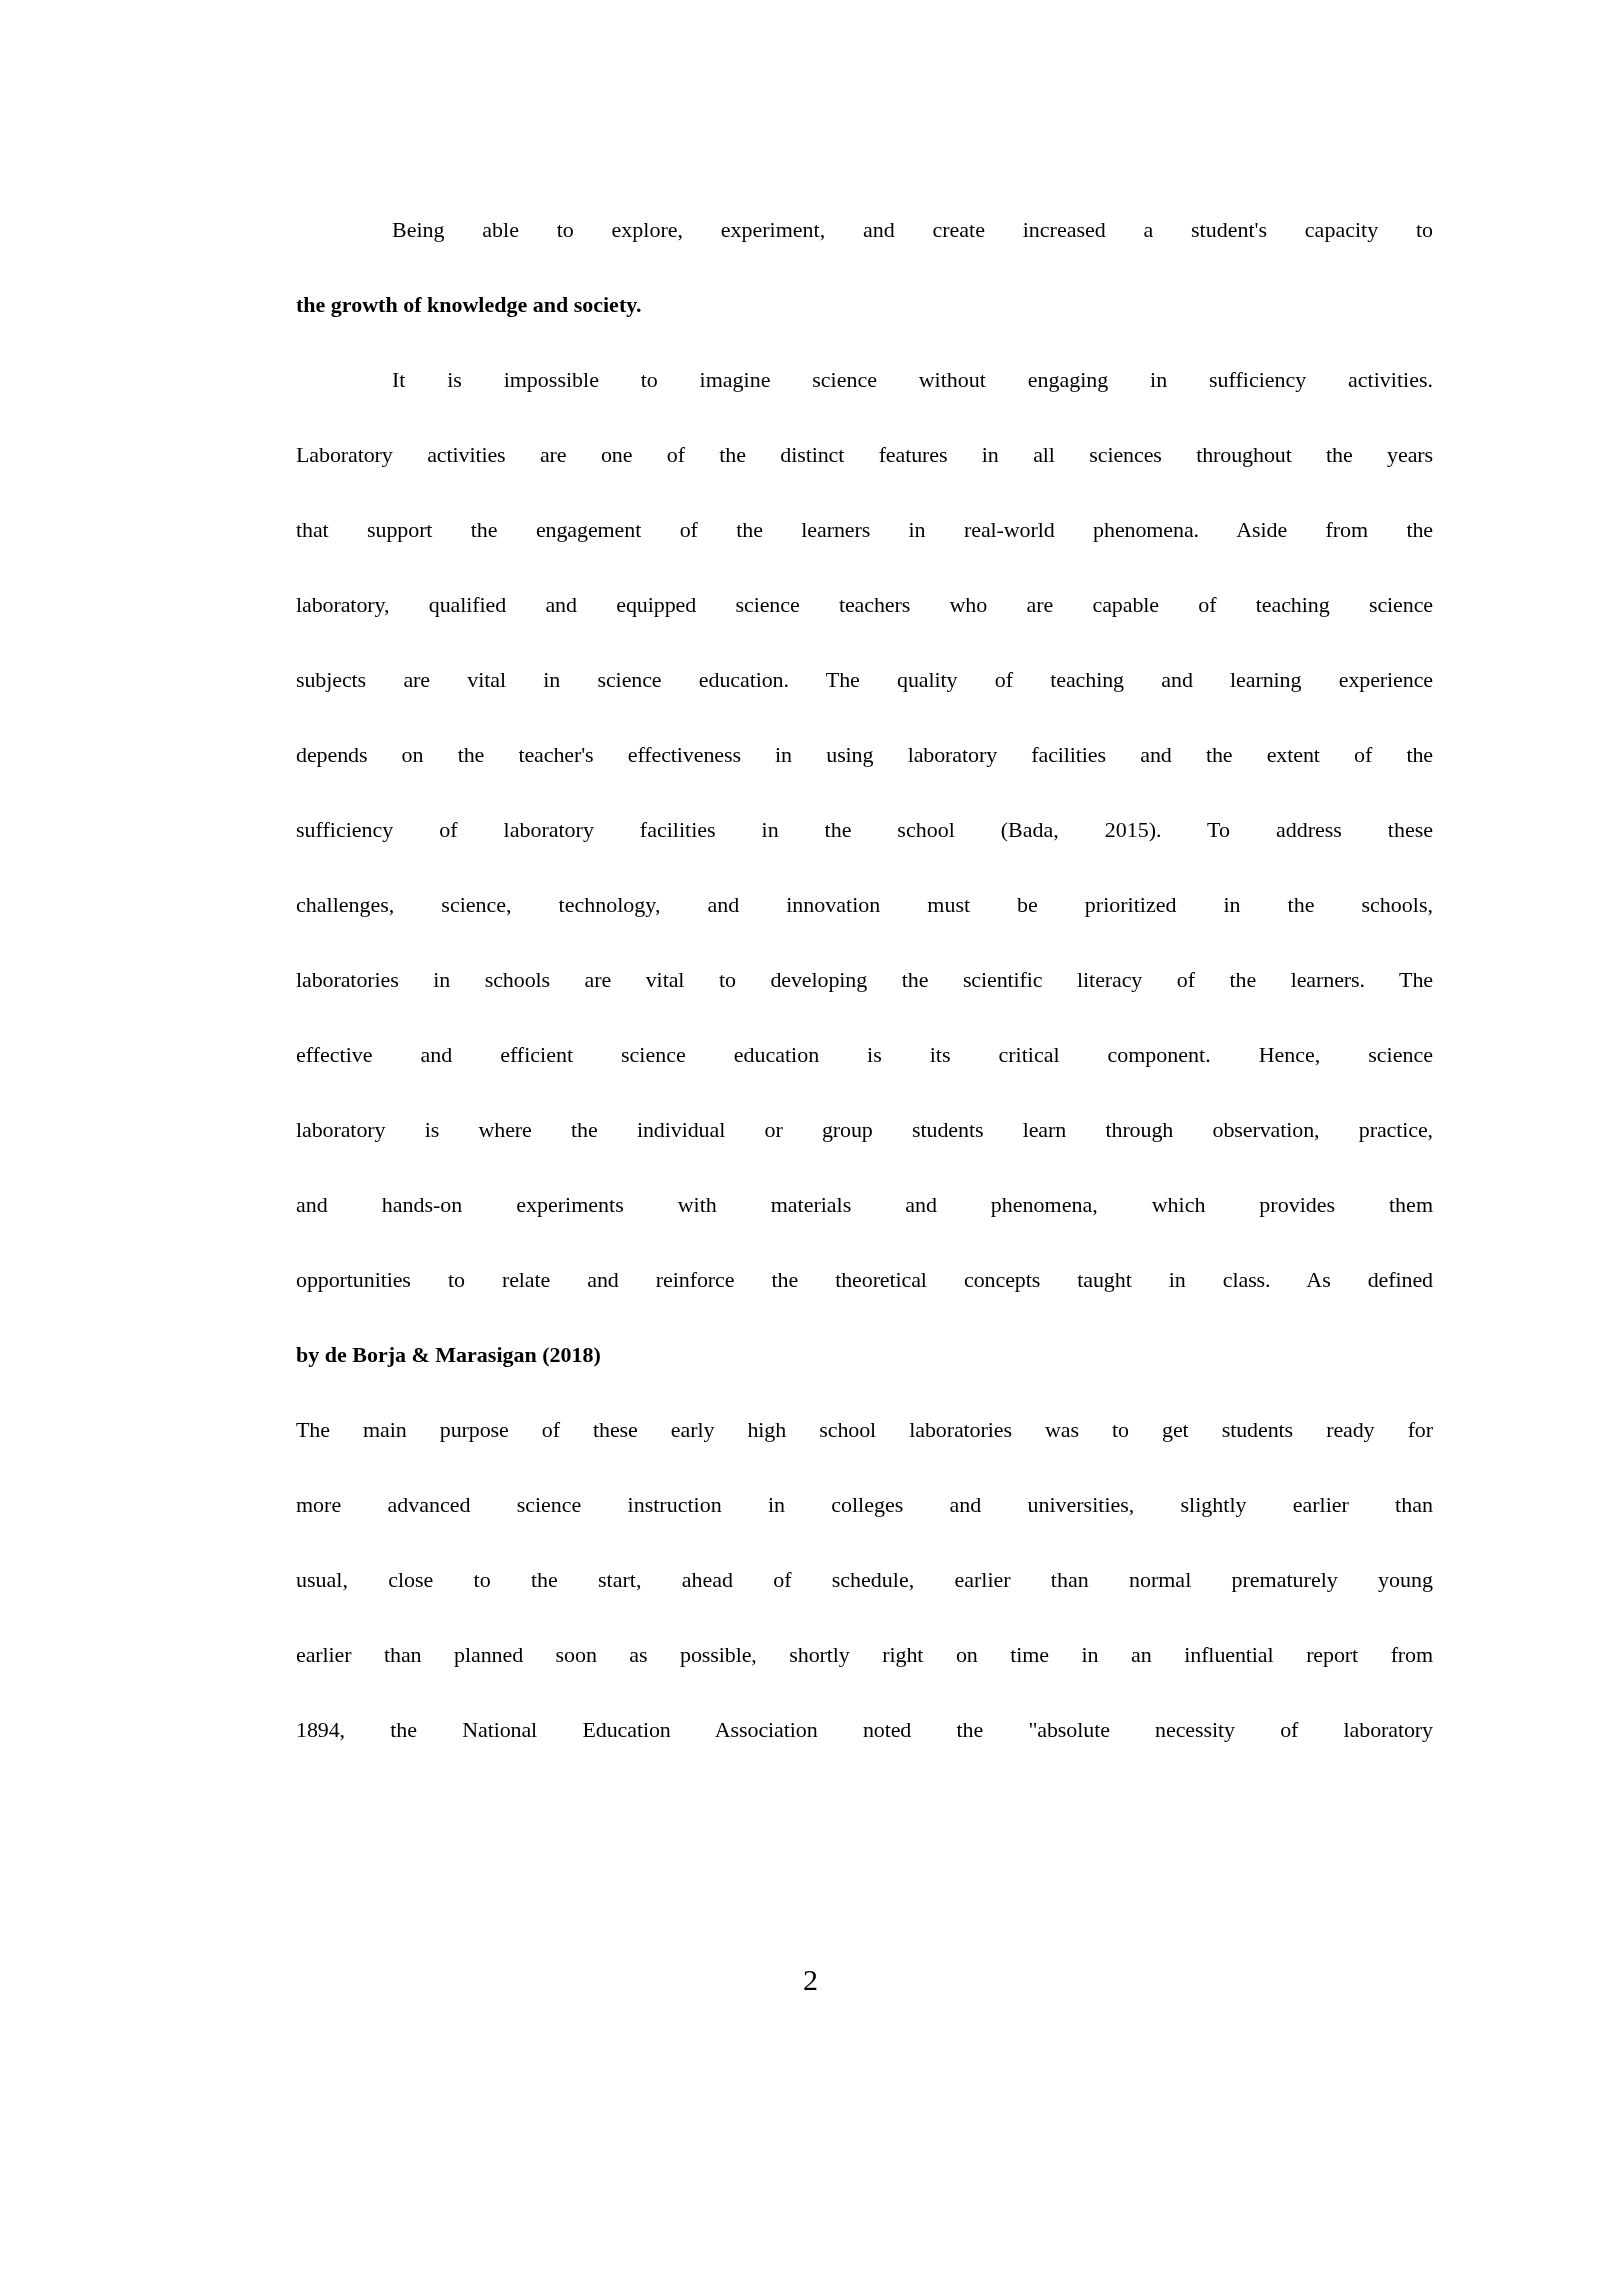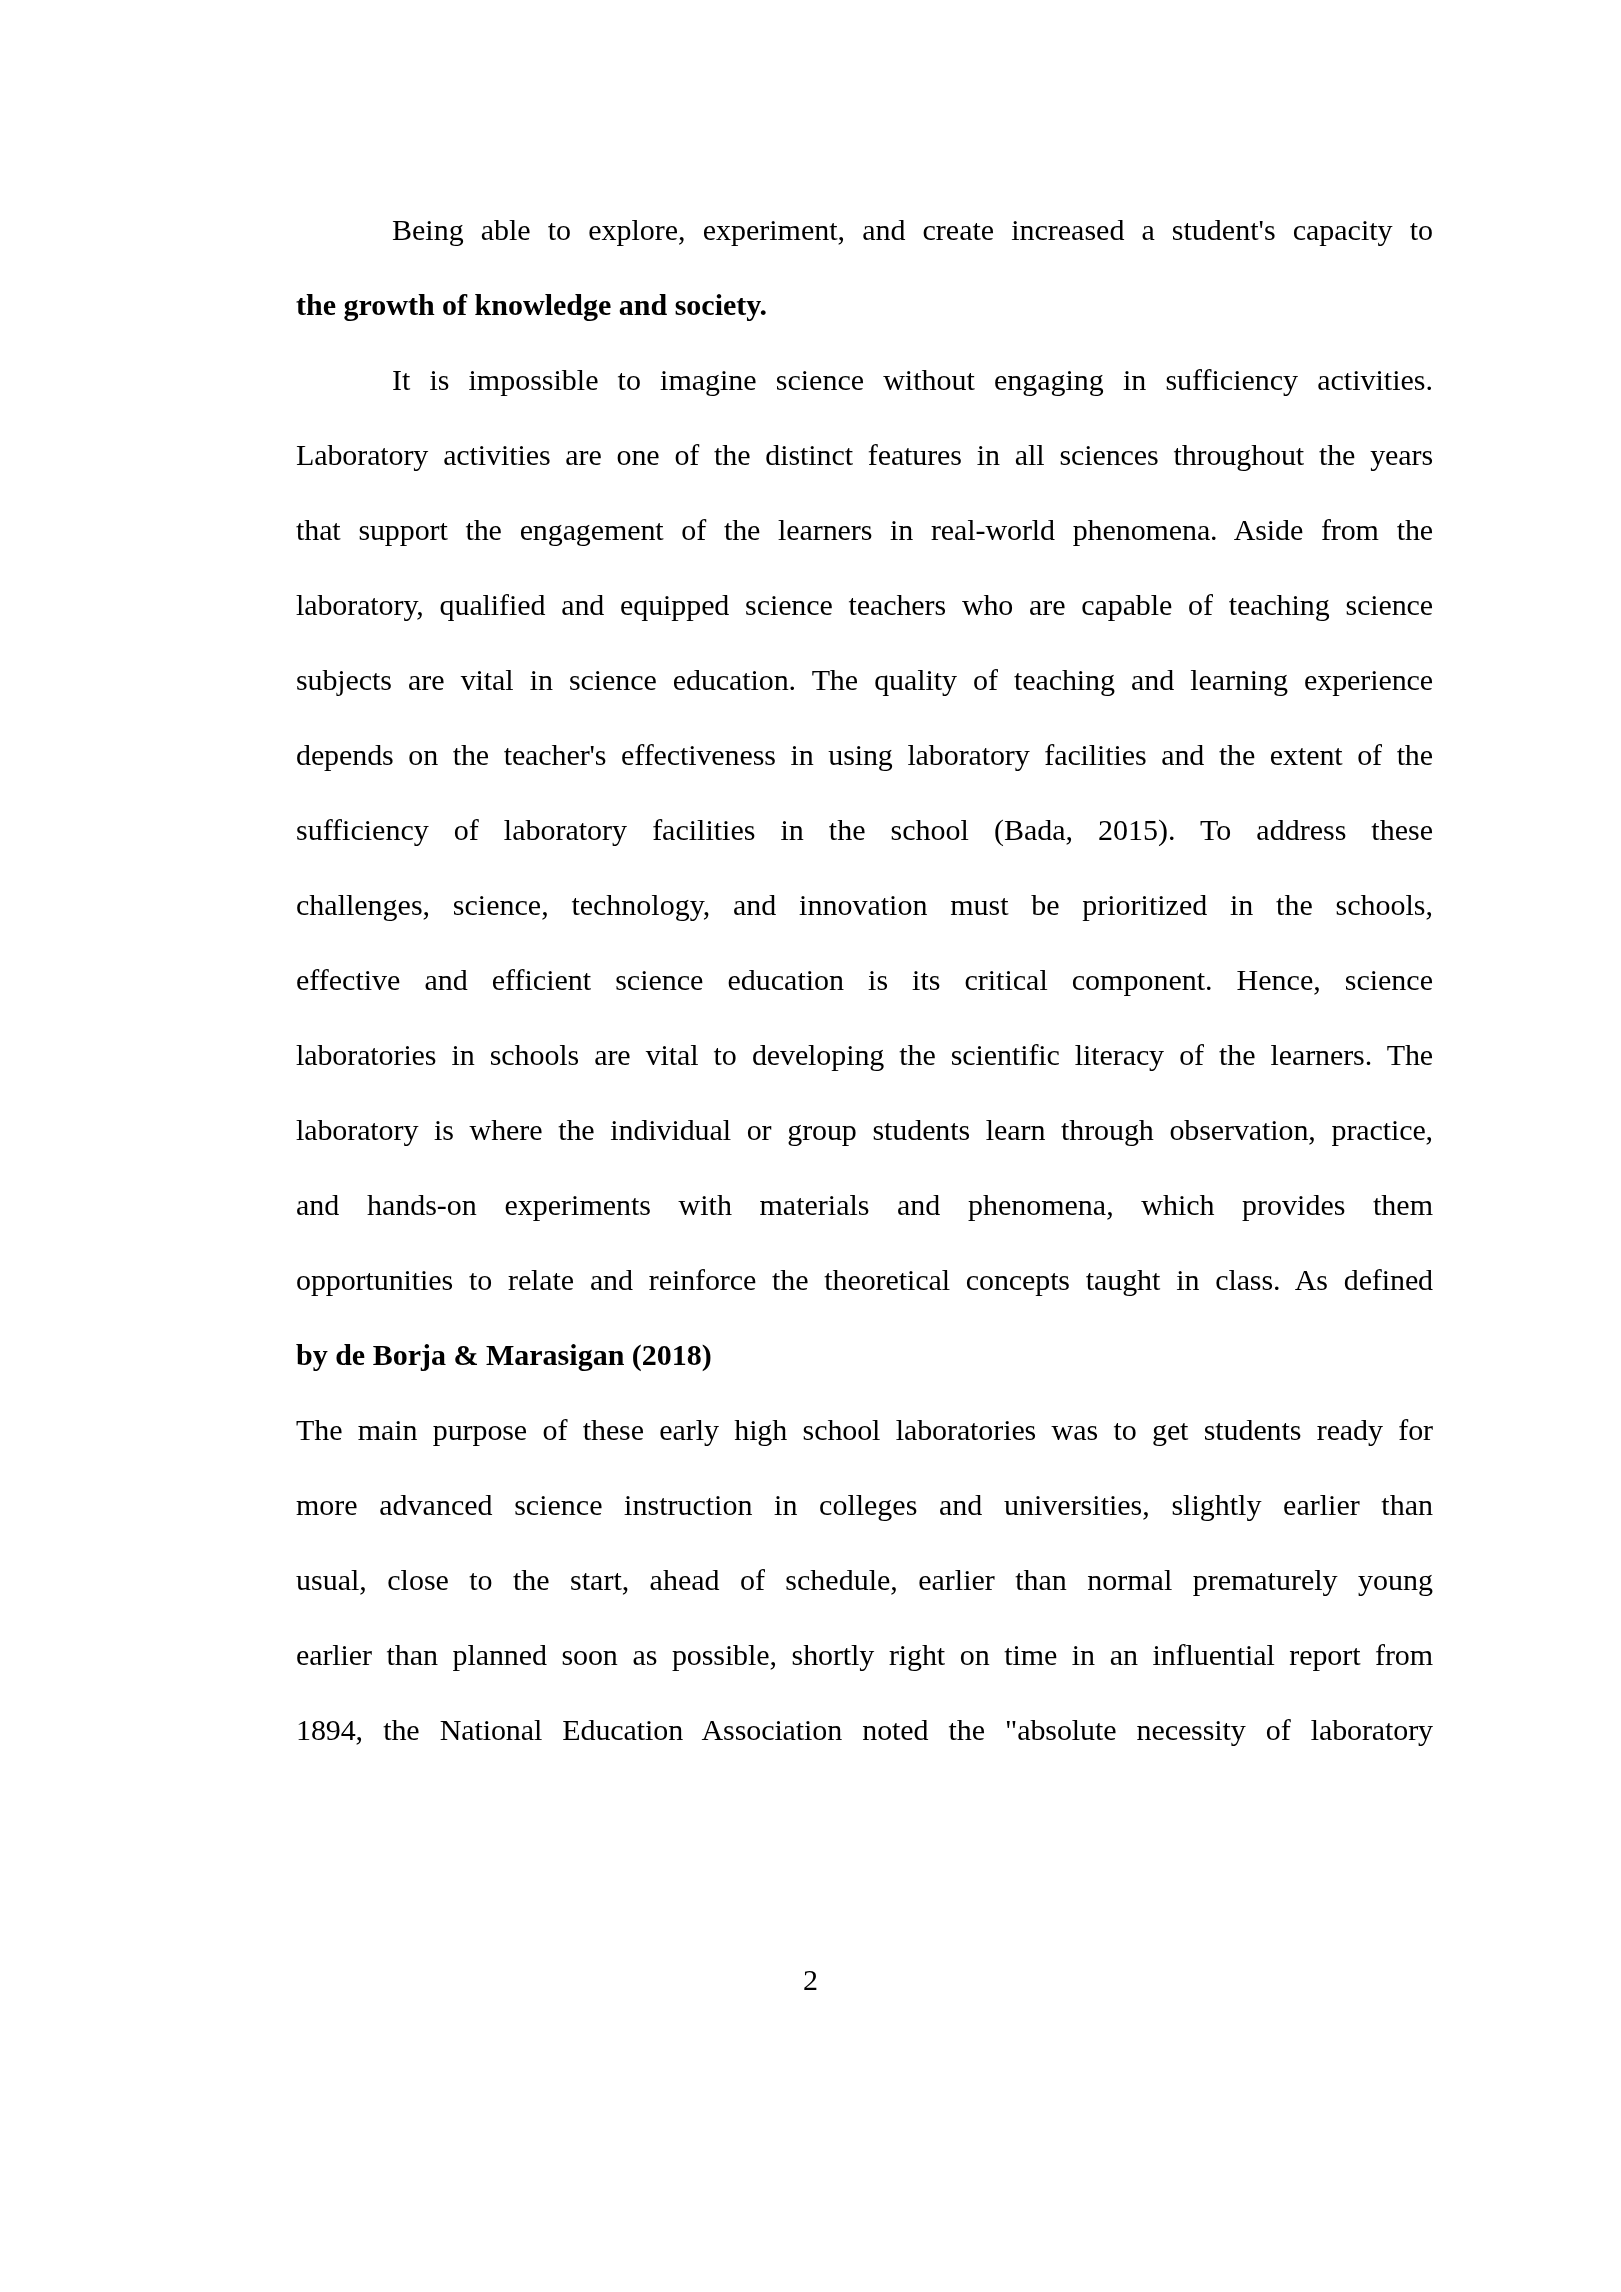--- a/index.html
+++ b/index.html
@@ -31,21 +31,21 @@
     line-height: 75px;
     text-align: justify;
     color: #000000;
   }
   
   .line {
     display: block;
     text-align: justify;
     text-align-last: justify;
     white-space: nowrap;
-    font-size: 30px;
+    font-size: 22px;
     line-height: 75px;
   }
   .line.last,
   .line.flush {
     text-align-last: left;
     white-space: normal;
     font-weight: bold;
   }
   .line .sp {
     display: inline-block;
@@ -81,22 +81,22 @@
 
     <div class="para">
       <span class="line"><span class="sp"></span><span>It is impossible to imagine science without engaging in sufficiency activities.</span></span>
       <span class="line tight"><span>Laboratory activities are one of the distinct features in all sciences throughout the years</span></span>
       <span class="line tight"><span>that support the engagement of the learners in real-world phenomena. Aside from the</span></span>
       <span class="line tight"><span>laboratory, qualified and equipped science teachers who are capable of teaching science</span></span>
       <span class="line tight"><span>subjects are vital in science education. The quality of teaching and learning experience</span></span>
       <span class="line tight"><span>depends on the teacher's effectiveness in using laboratory facilities and the extent of the</span></span>
       <span class="line"><span>sufficiency of laboratory facilities in the school (Bada, 2015). To address these</span></span>
       <span class="line"><span>challenges, science, technology, and innovation must be prioritized in the schools,</span></span>
+      <span class="line tight"><span>laboratories in schools are vital to developing the scientific literacy of the learners. The</span></span>
       <span class="line"><span>effective and efficient science education is its critical component. Hence, science</span></span>
-      <span class="line tight"><span>laboratories in schools are vital to developing the scientific literacy of the learners. The</span></span>
       <span class="line tight"><span>laboratory is where the individual or group students learn through observation, practice,</span></span>
       <span class="line"><span>and hands-on experiments with materials and phenomena, which provides them</span></span>
       <span class="line tight"><span>opportunities to relate and reinforce the theoretical concepts taught in class. As defined</span></span>
       <span class="line last"><span>by de Borja &amp; Marasigan (2018)</span></span>
     </div>
 
     <div class="para">
       <span class="line tight"><span>The main purpose of these early high school laboratories was to get students ready for</span></span>
       <span class="line"><span>more advanced science instruction in colleges and universities, slightly earlier than</span></span>
       <span class="line"><span>usual, close to the start, ahead of schedule, earlier than normal prematurely young</span></span>

